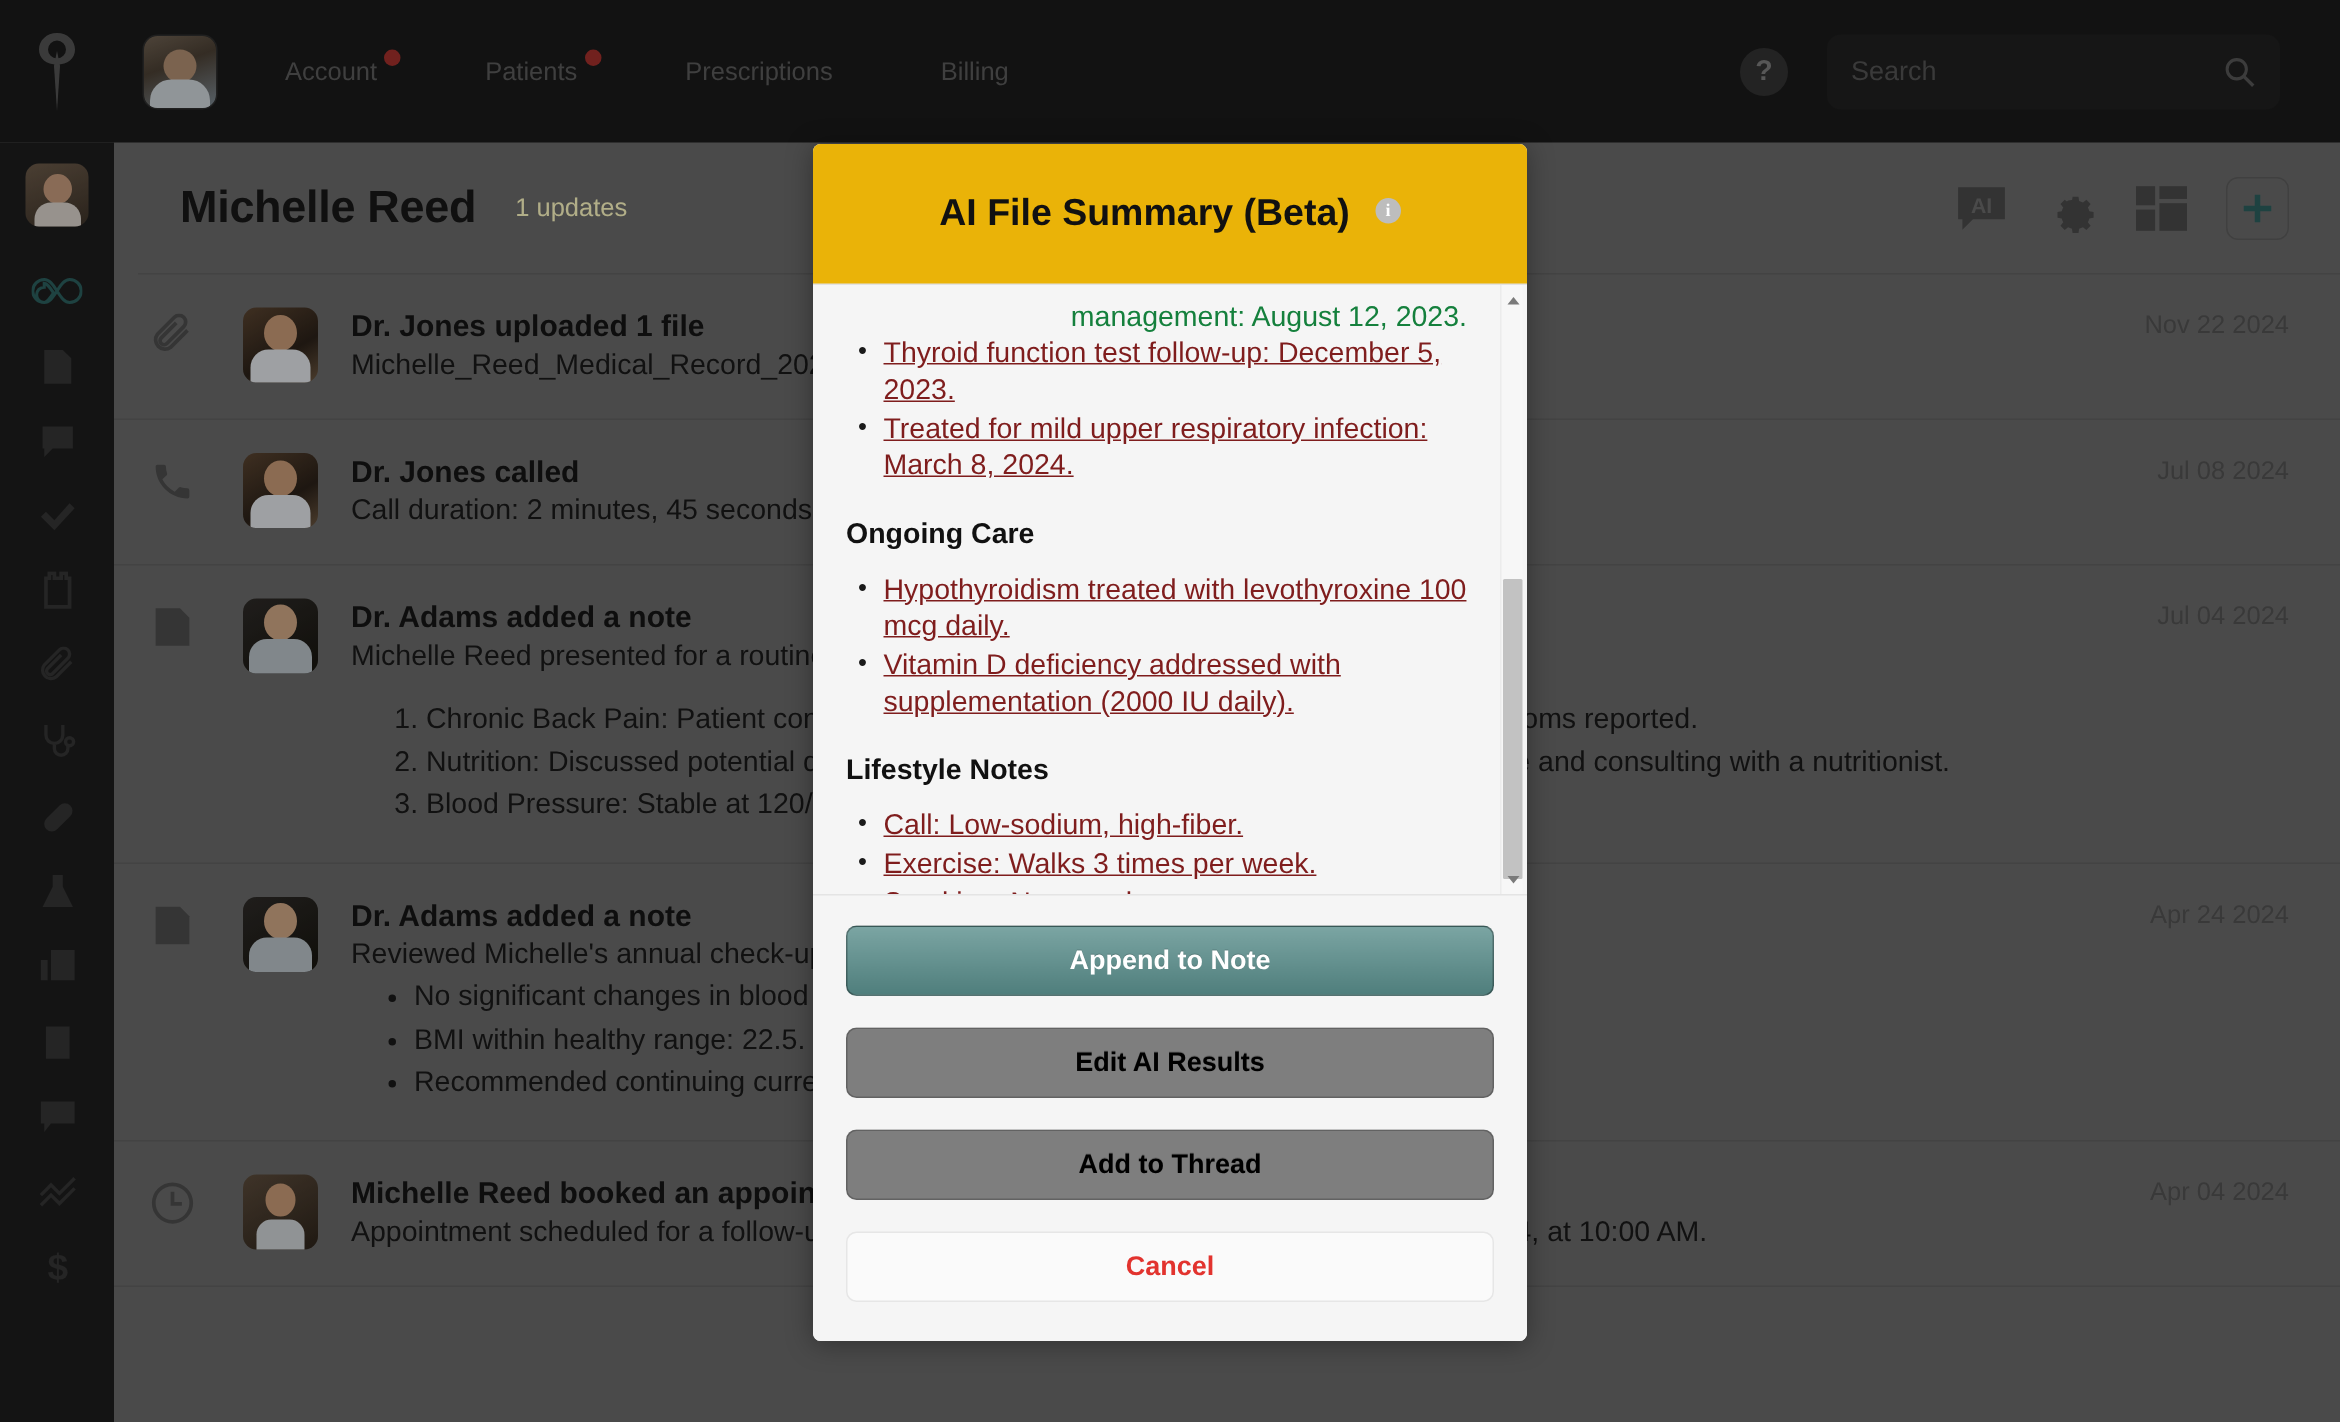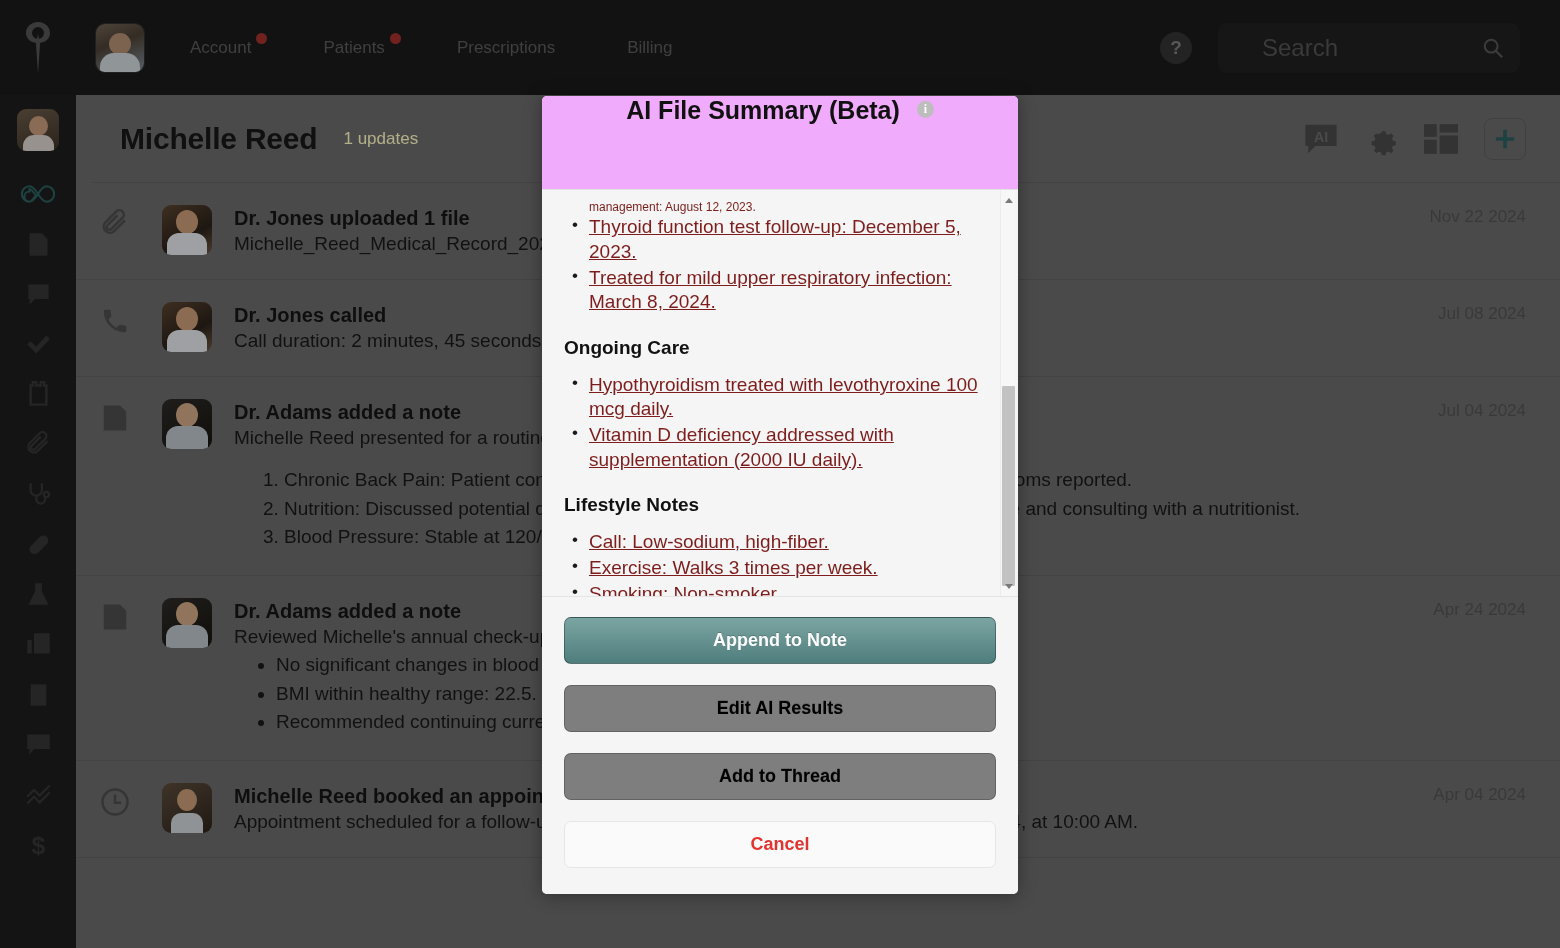--- a/index.html
+++ b/index.html
@@ -51,21 +51,21 @@
   .nav-right { margin-left: auto; display: flex; align-items: center; gap: 26px; padding-right: 40px; }
   .help-btn {
     width: 32px; height: 32px; border-radius: 50%; background: #333;
     color: #7d7d7d; font-size: 19px; font-weight: bold;
     display: flex; align-items: center; justify-content: center; cursor: pointer;
   }
   .search-box {
     width: 302px; height: 50px; border-radius: 9px; background: #202020;
     display: flex; align-items: center; padding: 0 16px; cursor: text;
   }
-  .search-box .ph { color: #545454; font-size: 24px; flex: 1; margin-left: 28px; }
+  .search-box .ph { color: #545454; font-size: 18px; flex: 1; }
   .search-icon { width: 22px; height: 22px; opacity: .45; }
 
   
   .rail {
     position: absolute; left: 0; top: 95px; width: 76px; bottom: 0;
     background: #1e1e1e; display: flex; flex-direction: column; align-items: center;
     padding-top: 14px; z-index: 4;
   }
   .rail-avatar {
     width: 42px; height: 42px; border-radius: 9px; margin-bottom: 18px;
@@ -143,22 +143,22 @@
   .dim { position: absolute; inset: 0; background: rgba(0,0,0,.30); z-index: 8; }
 
   
   .modal {
     position: absolute; left: 542px; top: 96px; width: 476px; height: 798px;
     background: #f5f5f5; border-radius: 5px; overflow: hidden;
     z-index: 10; display: flex; flex-direction: column;
     box-shadow: 0 2px 18px rgba(0,0,0,.35);
   }
   .modal-head {
-    height: 94px; background: #f0abfc; flex: 0 0 94px;
-    display: flex; justify-content: center;
+    height: 94px; background: #eab308; flex: 0 0 94px;
+    display: flex; align-items: center; justify-content: center;
     border-bottom: 1px solid #e2e2e2;
   }
   .modal-title { font-size: 25px; font-weight: bold; color: #111; }
   .info-icon {
     display: inline-flex; align-items: center; justify-content: center;
     width: 17px; height: 17px; border-radius: 50%; background: #bdbdbd; color: #fff;
     font-size: 12px; font-weight: bold; font-family: "Liberation Serif", serif;
     margin-left: 10px; vertical-align: 6px; cursor: pointer;
   }
   .modal-body {
@@ -168,21 +168,21 @@
   .body-inner { position: absolute; left: 22px; right: 40px; top: -130px; }
   .mb-h { font-size: 19px; font-weight: bold; color: #111; margin: 22px 0 14px; }
   .mb-list { list-style: none; margin: 0 0 4px 0; padding: 0; }
   .mb-list li {
     position: relative; padding-left: 25px; font-size: 19px; color: #7f1d1d;
     line-height: 1.28; margin-bottom: 2px; text-decoration: underline;
   }
   .mb-list li::before {
     content: "\2022"; position: absolute; left: 8px; top: -1px; font-size: 17px; color: #1a1a1a;
   }
-  .mb-cont { font-size: 12px; color: #7f1d1d; line-height: 1.28; padding-left: 25px; }
+  .mb-cont { font-size: 19px; color: #15803d; line-height: 1.28; padding-left: 25px; text-align: right; }
 
   
   .sb-track {
     position: absolute; right: 3px; top: 0; bottom: 0; width: 15px;
     background: #f7f7f7; border-left: 1px solid #ececec;
   }
   .sb-arrow { position: absolute; left: 0; width: 15px; height: 16px; display: flex; align-items: center; justify-content: center; cursor: pointer; }
   .sb-up { top: 2px; } .sb-down { bottom: 2px; }
   .sb-arrow i { display: block; width: 0; height: 0; border-left: 4px solid transparent; border-right: 4px solid transparent; }
   .sb-up i { border-bottom: 5px solid #7a7a7a; }

